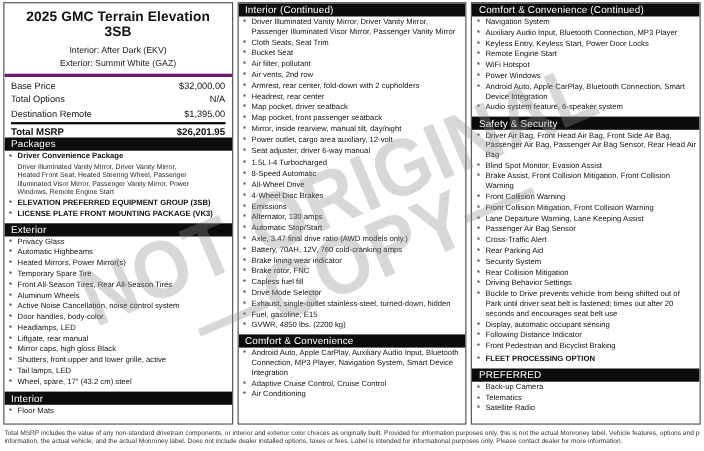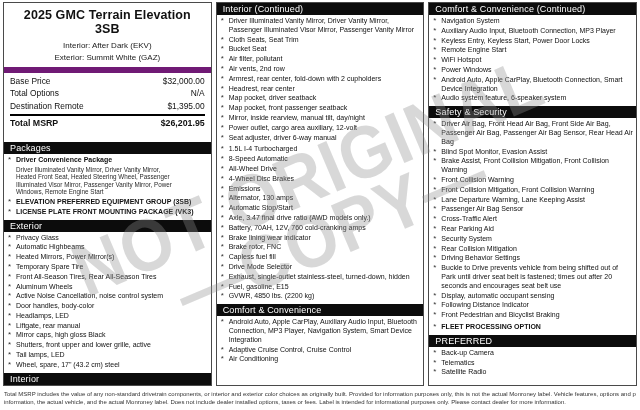--- a/index.html
+++ b/index.html
@@ -20,25 +20,25 @@
     flex:1 1 0;
     border:1px solid #4a4a4a;
     background:#fff;
     overflow:hidden;
     box-sizing:border-box;
   }
   
   .info-block{padding:3px 6px 0 6px;text-align:center;}
   .veh-title{font-size:12.5px;font-weight:700;letter-spacing:.1px;margin:2px 0 4px 0;}
   .veh-line{font-size:8px;color:#1a1a1a;line-height:1.45;}
-  .price-table{border-top:6px solid #701a75;margin-top:4px;padding:2px 6px 0 6px;}
+  .price-table{border-top:3px solid #701a75;margin-top:4px;padding:2px 6px 0 6px;}
   .price-row{display:flex;justify-content:space-between;font-size:8.4px;line-height:1.45;}
   .price-row .val{}
   .total-row{display:flex;justify-content:space-between;font-size:8.8px;font-weight:700;
-    border-top:2px solid #000;margin:2px 6px 0 6px;padding:2px 0 14px 0;}
+    border-top:2px solid #000;margin:2px 6px 0 6px;padding:2px 0 0 0;}
   
   .sec-header{
     background:#0c0c0c;color:#fff;
     font-size:9px;line-height:12px;height:12px;
     padding:0 6px; letter-spacing:.15px;
     white-space:nowrap;overflow:hidden;
   }
   ul.items{list-style:none;margin:2px 0 3px 0;padding:0 3px 0 0;}
   ul.items li{
     position:relative;

